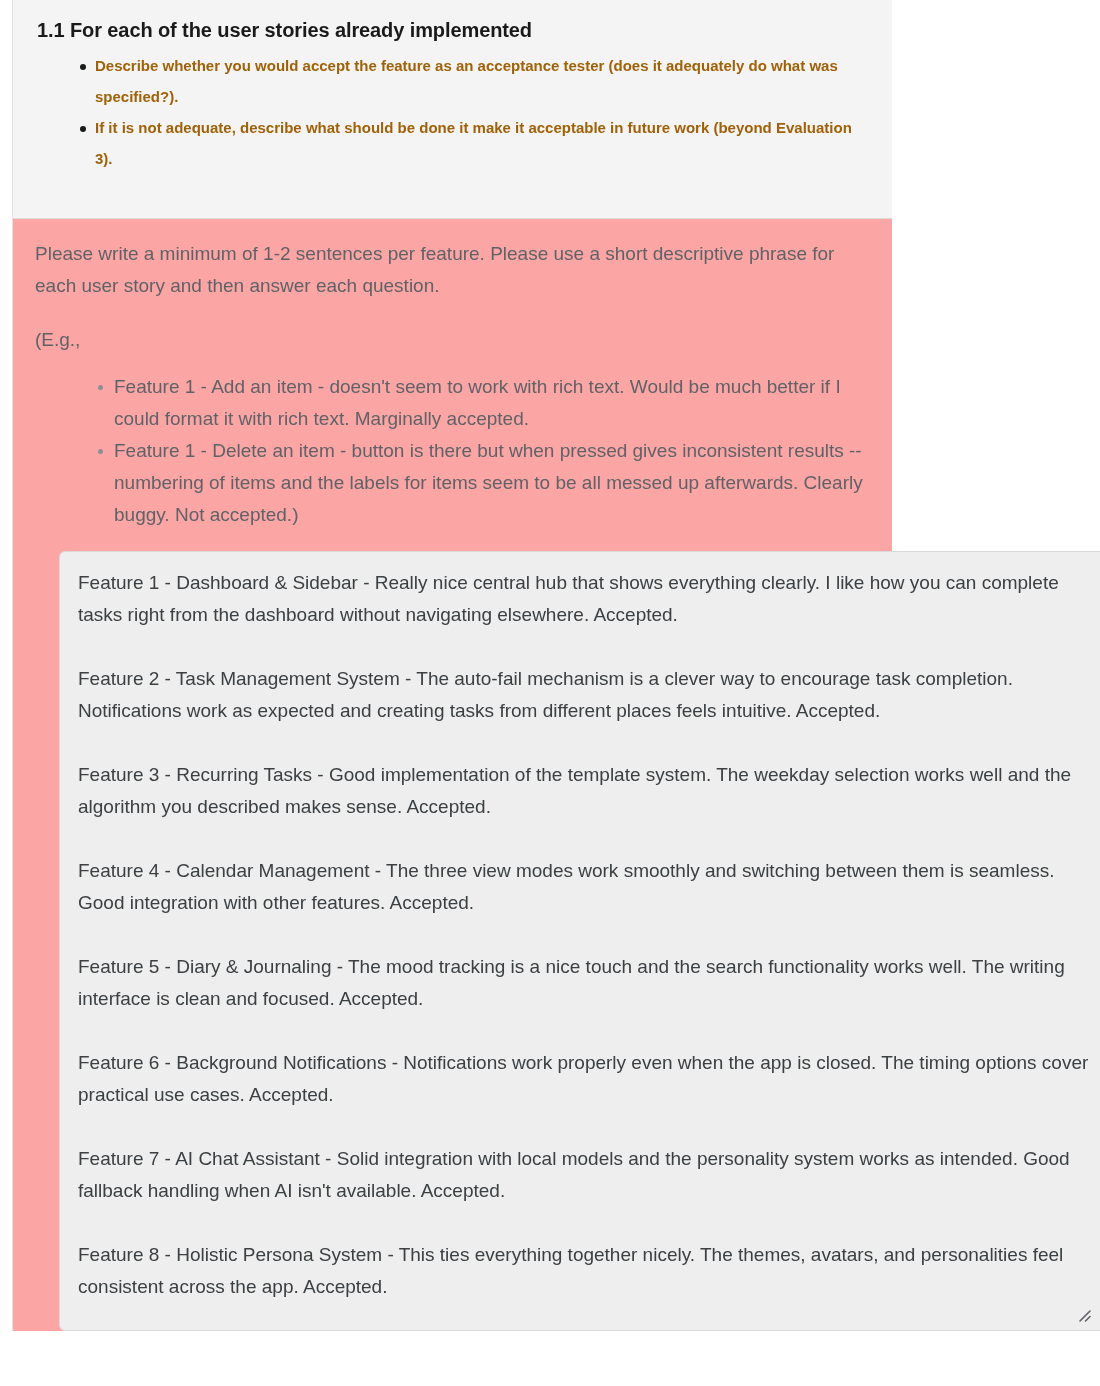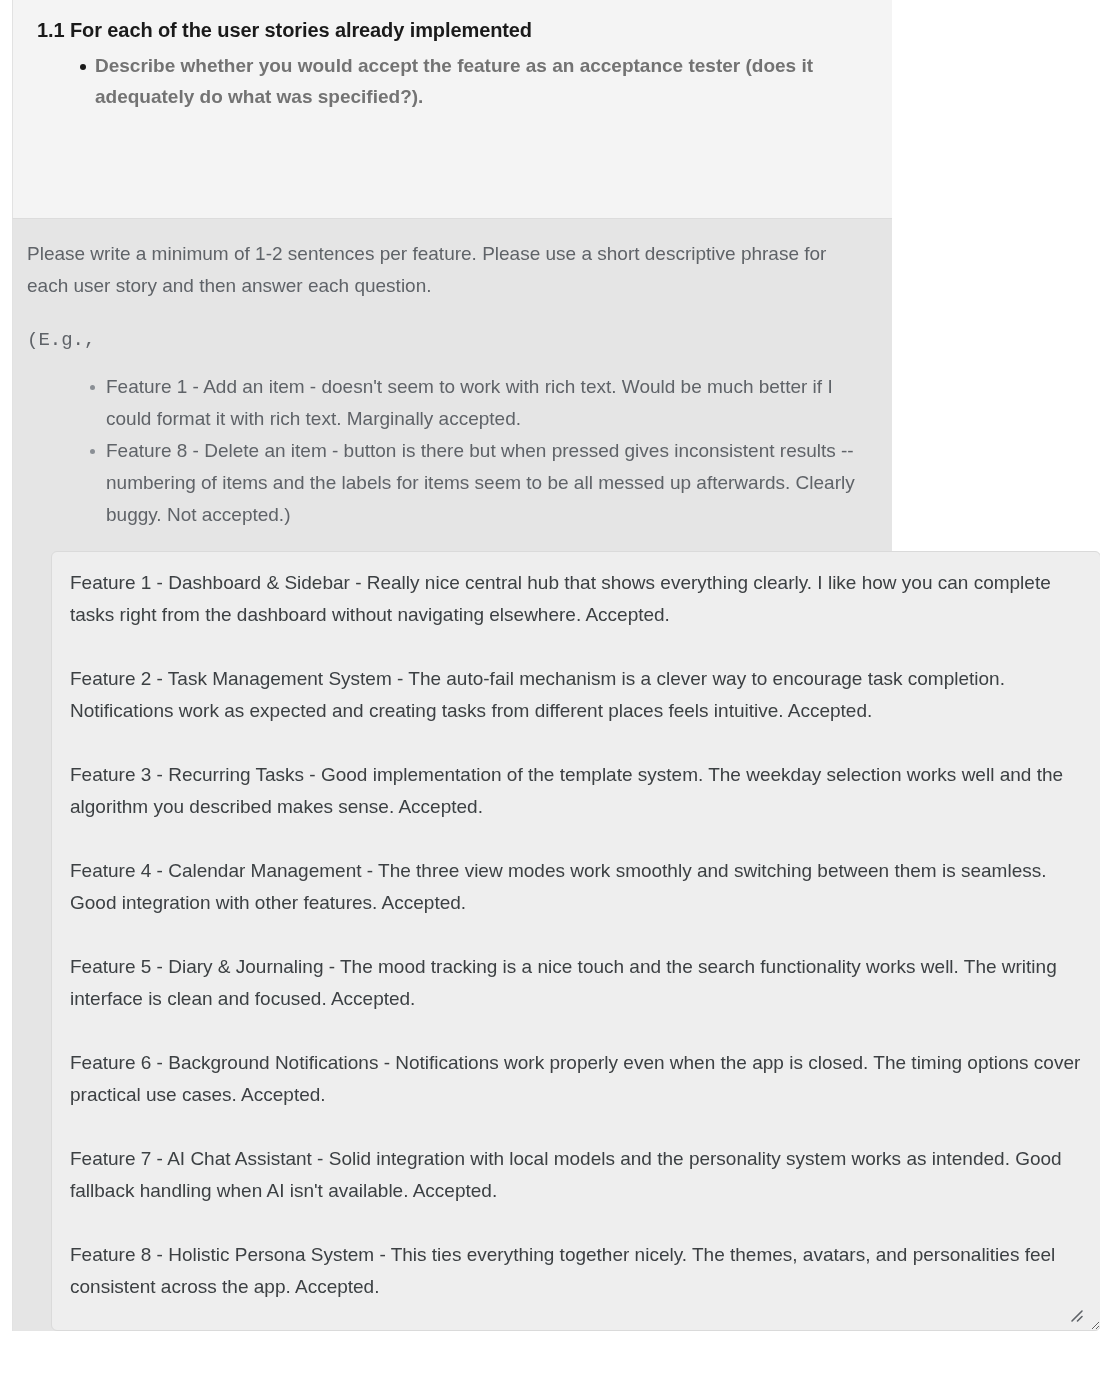--- a/index.html
+++ b/index.html
@@ -44,62 +44,61 @@
     letter-spacing: -0.1px;
   }
 
   ul.prompt-list {
     list-style: none;
     margin: 0;
     padding: 0;
   }
   ul.prompt-list > li {
     position: relative;
-    font-size: 19px;
+    font-size: 15px;
     font-weight: bold;
-    color: #737373;
+    color: #a16207;
     line-height: 31px;
     padding-left: 58px;
     margin: 0 0 0 0;
   }
   ul.prompt-list > li::before {
     content: "";
     position: absolute;
     left: 43px;
     top: 14px;
     width: 6px;
     height: 6px;
     border-radius: 50%;
     background: #1a1a1a;
   }
 
   
   .body-area {
     border-left: 1px solid #e2e2e2;
     margin-left: 12px;
-    padding: 0 22px 0 14px;
-    box-sizing: border-box;
-    background: #e5e5e5;
+    padding: 0 22px 0 22px;
+    box-sizing: border-box;
+    background: #fca5a5;
   }
 
   .instr-para {
     font-size: 19px;
     color: #5f6368;
     line-height: 32px;
     margin: 0;
     padding-top: 19px;
     max-width: 1048px;
   }
   .instr-eg {
     font-size: 19px;
     color: #5f6368;
     line-height: 32px;
     margin: 0;
     padding-top: 22px;
-    font-family: Liberation Mono, monospace;
   }
 
   ul.example-list {
     list-style: none;
     margin: 15px 0 0 0;
     padding: 0;
   }
   ul.example-list > li {
     position: relative;
     font-size: 19px;
@@ -160,32 +159,33 @@
 </head>
 <body>
 
 <div class="question-block">
 
   <div class="prompt-header">
     <div class="prompt-title">1.1 For each of the user stories already implemented</div>
 
     <ul class="prompt-list">
       <li>Describe whether you would accept the feature as an acceptance tester (does it adequately do what was specified?).</li>
+      <li>If it is not adequate, describe what should be done it make it acceptable in future work (beyond Evaluation 3).</li>
     </ul>
   </div>
 
   <div class="body-area">
 
     <p class="instr-para">Please write a minimum of 1-2 sentences per feature. Please use a short descriptive phrase for each user story and then answer each question.</p>
 
     <p class="instr-eg">(E.g.,</p>
 
     <ul class="example-list">
       <li>Feature 1 - Add an item - doesn't seem to work with rich text. Would be much better if I could format it with rich text. Marginally accepted.</li>
-      <li>Feature 8 - Delete an item - button is there but when pressed gives inconsistent results -- numbering of items and the labels for items seem to be all messed up afterwards. Clearly buggy. Not accepted.)</li>
+      <li>Feature 1 - Delete an item - button is there but when pressed gives inconsistent results -- numbering of items and the labels for items seem to be all messed up afterwards. Clearly buggy. Not accepted.)</li>
     </ul>
 
     <div class="answer-wrap answer-holder">
       <textarea class="answer-textarea" spellcheck="false" placeholder="Your answer" style="">Feature 1 - Dashboard &amp; Sidebar - Really nice central hub that shows everything clearly. I like how you can complete tasks right from the dashboard without navigating elsewhere. Accepted.
 
 Feature 2 - Task Management System - The auto-fail mechanism is a clever way to encourage task completion. Notifications work as expected and creating tasks from different places feels intuitive. Accepted.
 
 Feature 3 - Recurring Tasks - Good implementation of the template system. The weekday selection works well and the algorithm you described makes sense. Accepted.
 
 Feature 4 - Calendar Management - The three view modes work smoothly and switching between them is seamless. Good integration with other features. Accepted.

